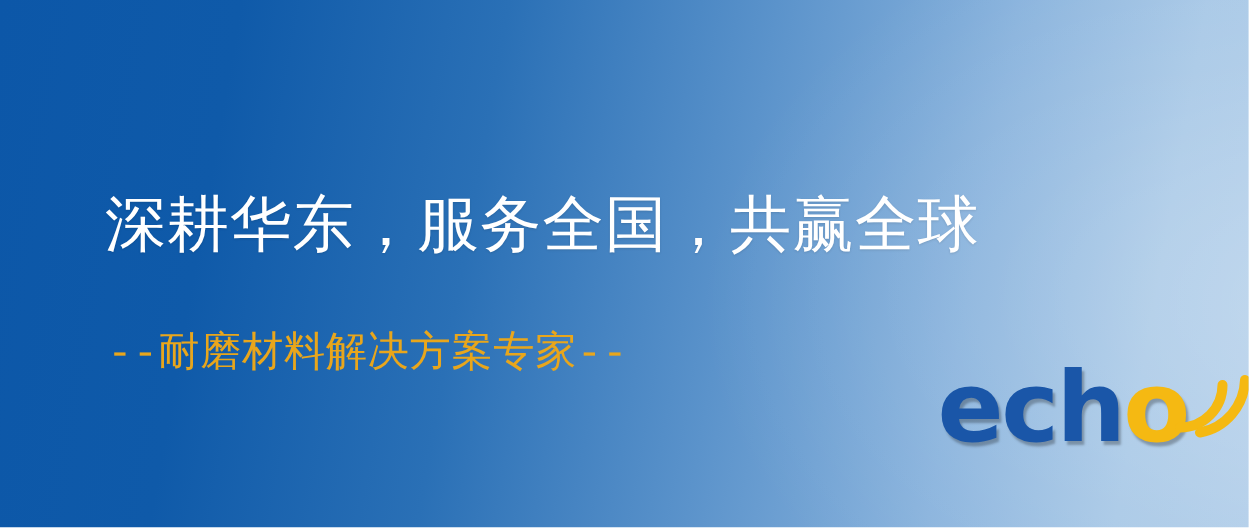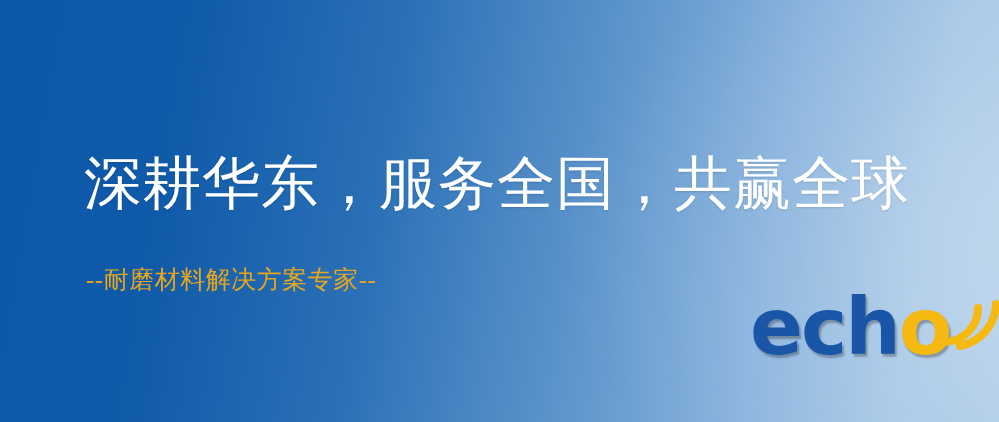--- a/index.html
+++ b/index.html
@@ -38,35 +38,35 @@
         rgba(255,255,255,0.10) 40%,
         rgba(255,255,255,0.0) 70%);
     pointer-events: none;
   }
 
   .headline {
     position: absolute;
     left: 84px;
     top: 154px;
     font-family: "Liberation Serif", "DejaVu Serif", serif;
-    font-size: 58px;
+    font-size: 49px;
     line-height: 1.05;
     color: #ffffff;
     letter-spacing: 1px;
     white-space: nowrap;
     text-shadow: 0 1px 2px rgba(0,0,0,0.12);
     z-index: 3;
   }
 
   .subtitle {
     position: absolute;
     left: 86px;
     top: 266px;
-    font-family: Liberation Serif, serif;
-    font-size: 25px;
+    font-family: Liberation Mono, monospace;
+    font-size: 33px;
     line-height: 1.1;
     color: #e8a61c;
     letter-spacing: 0.5px;
     white-space: nowrap;
     z-index: 3;
   }
 
   
   .logo {
     position: absolute;

